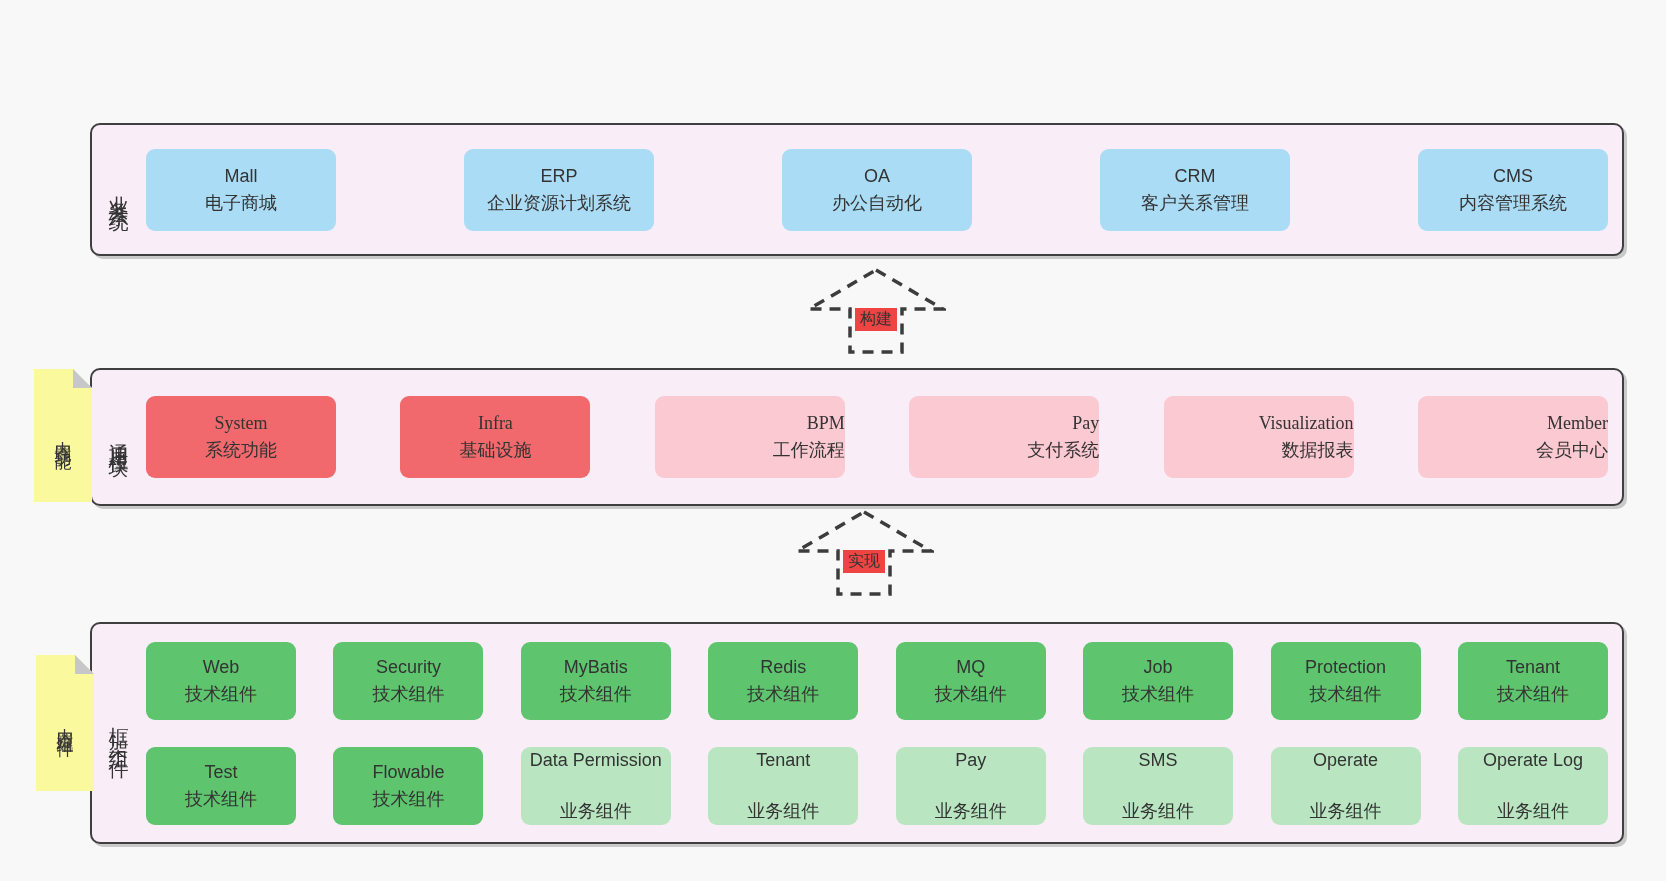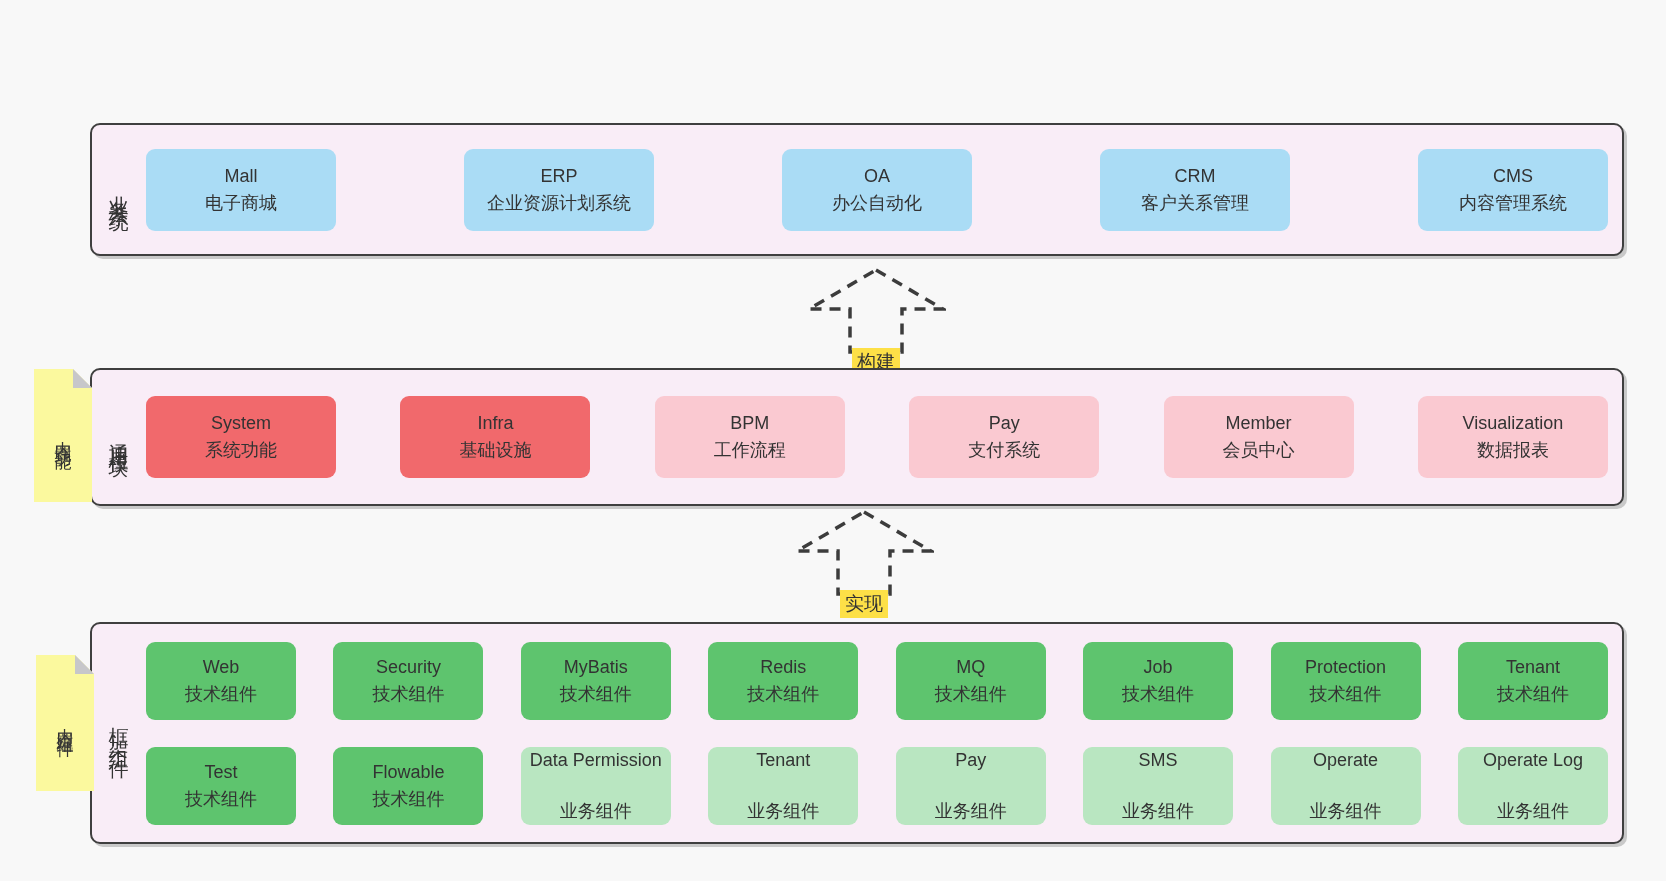--- a/index.html
+++ b/index.html
@@ -8,51 +8,51 @@
     font-family:"Liberation Sans","DejaVu Sans",sans-serif;color:#333;
   }
   
   .band{
     position:absolute;left:90px;width:1534px;box-sizing:border-box;
     background:#f9edf7;border:2px solid #3f3f3f;border-radius:10px;
     box-shadow:3px 3px 0 rgba(80,80,80,.28);
     display:flex;align-items:center;
   }
   #band-business{top:123px;height:133px;}
-  #band-modules{top:368px;height:138px;}
+  #band-modules{top:368px;height:138px;font-family:Liberation Serif, serif;}
   #band-components{top:622px;height:222px;}
   .band-label{flex:0 0 54px;height:100%;display:flex;align-items:center;justify-content:center;}
   .band-label span{
     writing-mode:vertical-rl;text-orientation:upright;
     font-size:20px;letter-spacing:5px;line-height:1;color:#333;
   }
   #band-components .band-label span{letter-spacing:11px;}
   .band-boxes{flex:1;display:flex;justify-content:space-between;align-items:center;padding-right:14px;}
   .band-rows{flex:1;display:flex;flex-direction:column;gap:27px;padding-right:14px;}
   .band-rows .band-boxes{flex:none;padding-right:0;}
   
   .box{
     border-radius:9px;display:flex;flex-direction:column;align-items:center;justify-content:center;
     text-align:center;font-size:18px;line-height:1.5;color:#333;
   }
   .box-wide{width:190px;height:82px;}
   .box-narrow{width:150px;height:78px;}
   .v-blue{background:#aadcf5;}
   .v-red{background:#f1696c;}
-  .v-pink{background:#fac9d1;}
+  .v-pink{background:#fac9d1;align-items:flex-end;}
   .v-gdark{background:#5ec46e;}
   .v-glight{background:#b9e6c1;justify-content:space-between;}
   
   .arrow{position:absolute;width:140px;height:90px;}
   #arrow-build{left:806px;top:266px;}
   #arrow-impl{left:794px;top:508px;}
   .arrow svg{position:absolute;inset:0;}
   .arrow-label{
     position:absolute;left:50%;top:42px;transform:translateX(-50%);
-    background:#fde047;padding:1px 5px;font-size:19px;color:#333;white-space:nowrap;margin-top:40px;
+    background:#ef4444;padding:1px 5px;font-size:16px;color:#333;white-space:nowrap;
   }
   
   .note{
     position:absolute;width:58px;background:#fbf99e;z-index:3;
     clip-path:polygon(0 0,calc(100% - 19px) 0,100% 19px,100% 100%,0 100%);
     display:flex;align-items:center;justify-content:center;
   }
   .note::after{
     content:'';position:absolute;top:0;right:0;width:19px;height:19px;background:#c7c7ca;
   }
@@ -122,26 +122,26 @@
       </div>
       <div class="box box-wide v-pink">
         <span>BPM</span>
         <span>工作流程</span>
       </div>
       <div class="box box-wide v-pink">
         <span>Pay</span>
         <span>支付系统</span>
       </div>
       <div class="box box-wide v-pink">
+        <span>Visualization</span>
+        <span>数据报表</span>
+      </div>
+      <div class="box box-wide v-pink">
         <span>Member</span>
         <span>会员中心</span>
-      </div>
-      <div class="box box-wide v-pink">
-        <span>Visualization</span>
-        <span>数据报表</span>
       </div>
     </div>
   </div>
 
   <div class="arrow" id="arrow-impl">
     <svg viewBox="0 0 140 90">
       <polygon points="70,4 137,43 96,43 96,86 44,86 44,43 3,43" fill="none" stroke="#3c3c3c" stroke-width="3.5" stroke-dasharray="11 8"></polygon>
     </svg>
     <div class="arrow-label">实现</div>
   </div>

